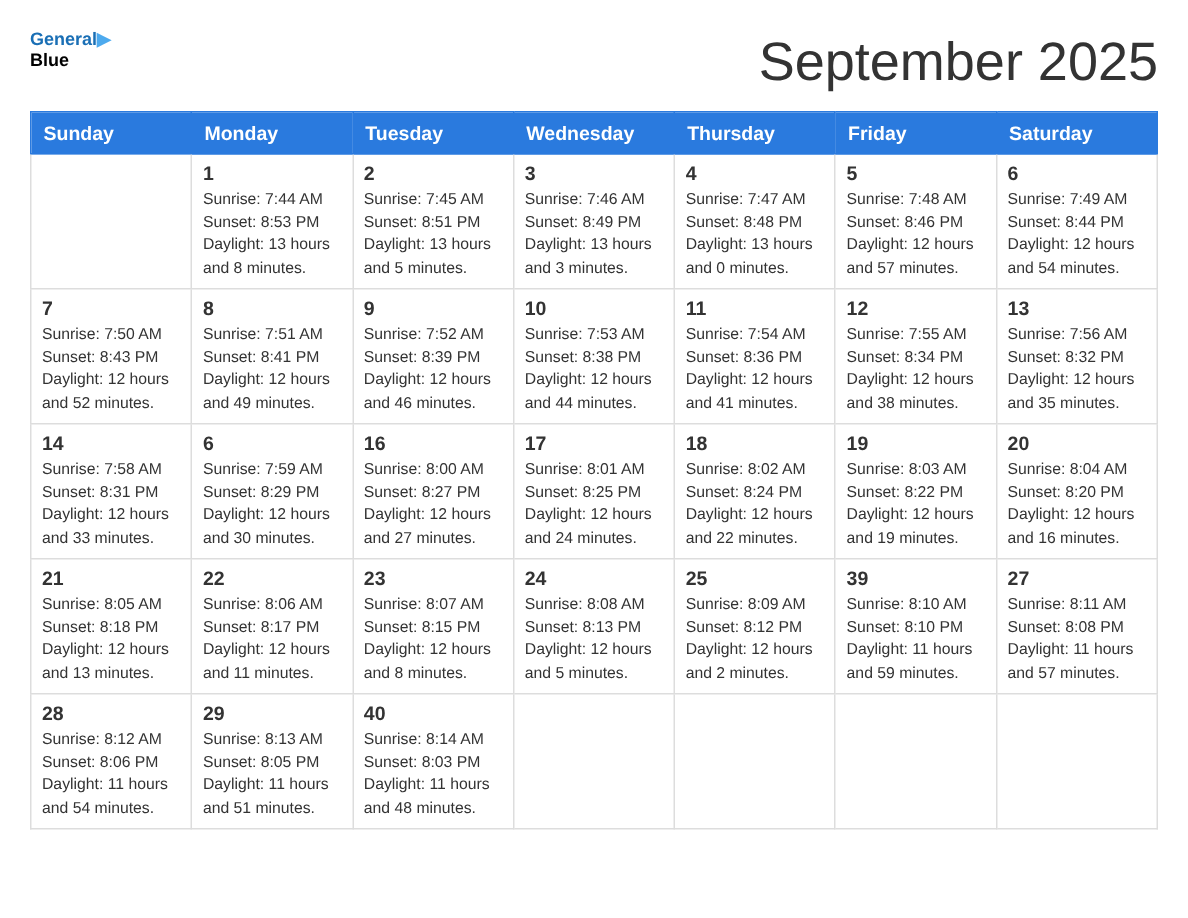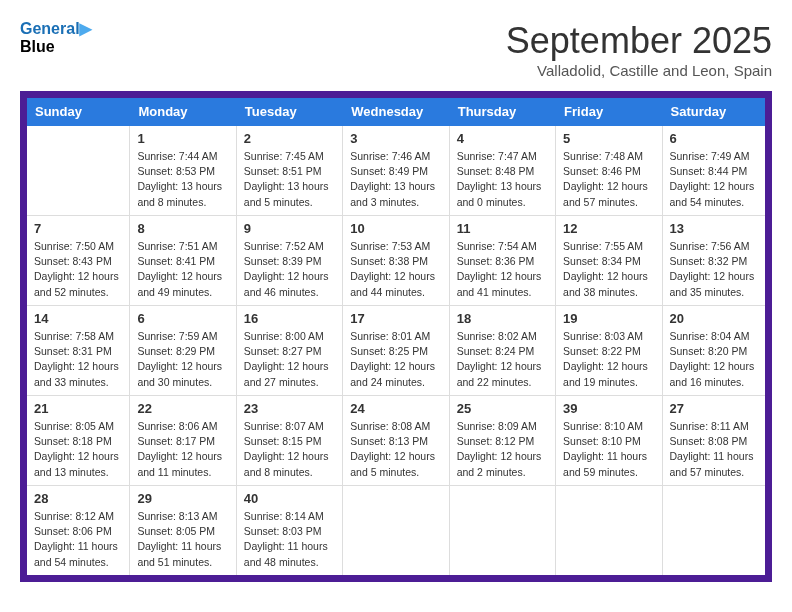--- a/index.html
+++ b/index.html
@@ -24,21 +24,21 @@
       color: #333;
       font-weight: normal;
     }
     .location {
       font-size: 15px;
       color: #555;
     }
     .calendar-table {
       width: 100%;
       border-collapse: collapse;
-      border: 7px solid #4c1d95;
+      border: 1px solid #4c1d95;
     }
     .calendar-table th {
       background-color: #2a7ade;
       color: #fff;
       font-size: 13px;
       padding: 6px 8px;
       text-align: left;
       border: 1px solid #2a7ade;
     }
     .calendar-table td {
@@ -71,29 +71,28 @@
       align-items: flex-start;
       margin-bottom: 8px;
     }
   </style>
 </head>
 <body>
 
 <div class="header-row">
   <div class="header-logo">
     <div>
-      <div style="font-size:16px; font-weight:bold; color:#333; line-height:1.15;">
+      <div style="font-size:12px; font-weight:bold; color:#333; line-height:1.15;">
         <span style="color:#1a6fb5;">General</span><span style="color:#4daaee;">▶</span><br>
         <span style="color:#000000;">Blue</span>
       </div>
     </div>
   </div>
   <div class="top-right">
     <div class="month-title">September 2025</div>
-    <div class="location">Valladolid, Castille and Leon, Spain</div>
   </div>
 </div>
 
 <table class="calendar-table">
   <thead>
     <tr>
     <th>Sunday</th>
         <th>Monday</th>
         <th>Tuesday</th>
         <th>Wednesday</th>

